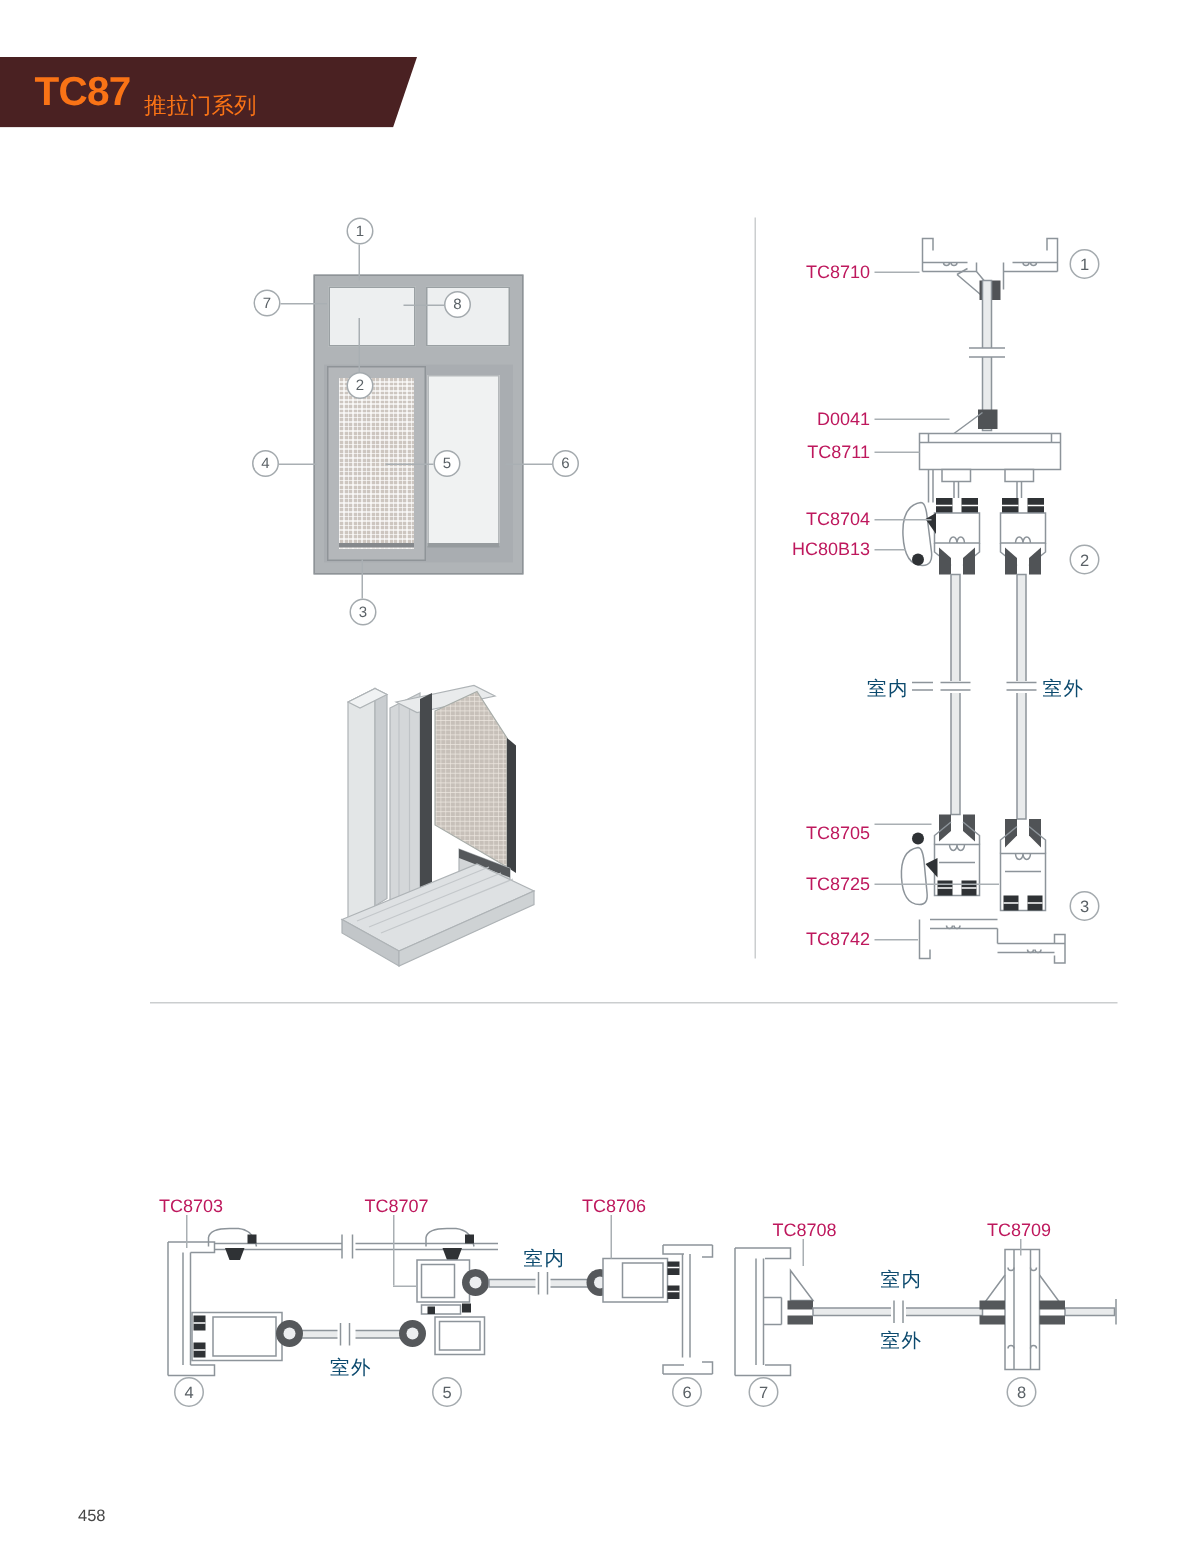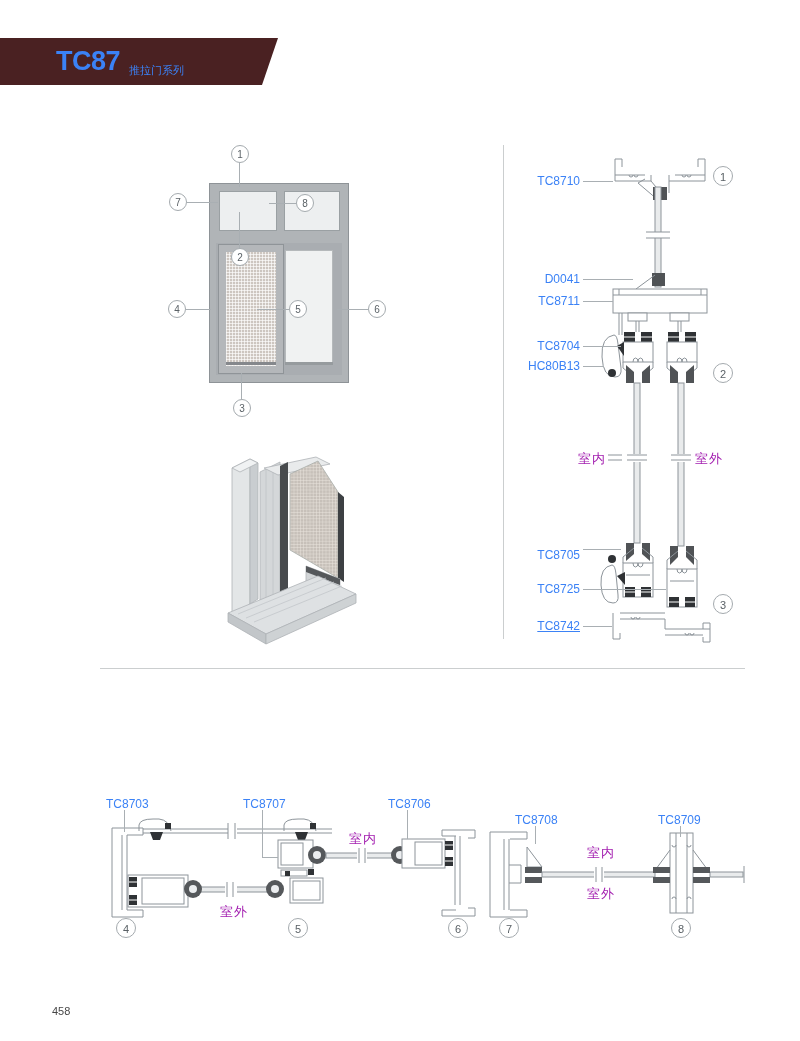--- a/index.html
+++ b/index.html
@@ -1,31 +1,31 @@
 <!DOCTYPE html>
 <html><head>
 <meta charset="utf-8">
 <style>
   html,body{margin:0;padding:0;}
   .page{position:relative;width:800px;height:1041px;background:#ffffff;overflow:hidden;
         font-family:"Liberation Sans","DejaVu Sans",sans-serif;}
   
   .banner{position:absolute;left:0;top:38px;width:278px;height:47px;background:#4a2122;
           clip-path:polygon(0 0,278px 0,262px 47px,0 47px);
-          display:flex;align-items:center;padding-left:56px;box-sizing:border-box;color:#3b82f6;}
+          display:flex;align-items:center;padding-left:23px;box-sizing:border-box;color:#f97316;}
   .banner .code{font-size:27px;font-weight:bold;letter-spacing:-.5px;line-height:1;}
-  .banner .series{font-size:11px;margin-left:9px;margin-top:18px;}
+  .banner .series{font-size:15px;margin-left:9px;margin-top:18px;}
   
   .ln{position:absolute;background:#a9afb3;}
   .callout{position:absolute;width:20px;height:20px;border:1px solid #a4aaae;border-radius:50%;
            background:#fff;color:#5a6166;font-size:11px;line-height:20px;text-align:center;box-sizing:border-box;}
   .callout.sm{width:18px;height:18px;line-height:17px;font-size:10px;}
-  .plabel{position:absolute;font-size:12px;color:#3b82f6;white-space:nowrap;}
+  .plabel{position:absolute;font-size:12px;color:#be185d;white-space:nowrap;}
   .plabel.r{width:80px;text-align:right;}
-  .cjk{position:absolute;font-size:13px;color:#a21caf;white-space:nowrap;letter-spacing:1px;}
+  .cjk{position:absolute;font-size:13px;color:#0c4a6e;white-space:nowrap;letter-spacing:1px;}
   .vdiv{position:absolute;left:503px;top:145px;width:1px;height:494px;background:#cbcecf;}
   .hdiv{position:absolute;left:100px;top:668px;width:645px;height:1px;background:#cbcecf;}
   
   .ef{position:absolute;left:209px;top:183px;width:140px;height:200px;background:#b0b4b7;
       border:1px solid #8e9397;box-sizing:border-box;}
   .pane{position:absolute;background:#edeff0;border:1px solid #9aa0a3;box-sizing:border-box;}
   .slider{position:absolute;left:216px;top:243px;width:126px;height:132px;background:#a9adb1;}
   .eglass{position:absolute;left:285px;top:250px;width:48px;height:114px;background:#f0f2f2;
           border:1px solid #b5b9bb;box-sizing:border-box;}
   .eglass-sh{position:absolute;left:285px;top:362px;width:48px;height:3px;background:#969b9e;}
@@ -212,21 +212,21 @@
     </g>
   </svg>
 
   <div class="plabel r" style="left:500px;top:174px;">TC8710</div>
   <div class="plabel r" style="left:500px;top:272px;">D0041</div>
   <div class="plabel r" style="left:500px;top:294px;">TC8711</div>
   <div class="plabel r" style="left:500px;top:339px;">TC8704</div>
   <div class="plabel r" style="left:500px;top:359px;">HC80B13</div>
   <div class="plabel r" style="left:500px;top:548px;">TC8705</div>
   <div class="plabel r" style="left:500px;top:582px;">TC8725</div>
-  <div class="plabel r" style="left:500px;top:619px;text-decoration:underline;">TC8742</div>
+  <div class="plabel r" style="left:500px;top:619px;">TC8742</div>
   <div class="cjk" style="left:578px;top:450px;">室内</div>
   <div class="cjk" style="left:695px;top:450px;">室外</div>
 
   <div class="ln" style="left:583px;top:181px;width:30px;height:1px;"></div>
   <div class="ln" style="left:583px;top:279px;width:50px;height:1px;"></div>
   <div class="ln" style="left:583px;top:301px;width:30px;height:1px;"></div>
   <div class="ln" style="left:583px;top:346px;width:38px;height:1px;"></div>
   <div class="ln" style="left:583px;top:366px;width:21px;height:1px;"></div>
   <div class="ln" style="left:583px;top:549px;width:38px;height:1px;"></div>
   <div class="ln" style="left:583px;top:589px;width:83px;height:1px;"></div>

